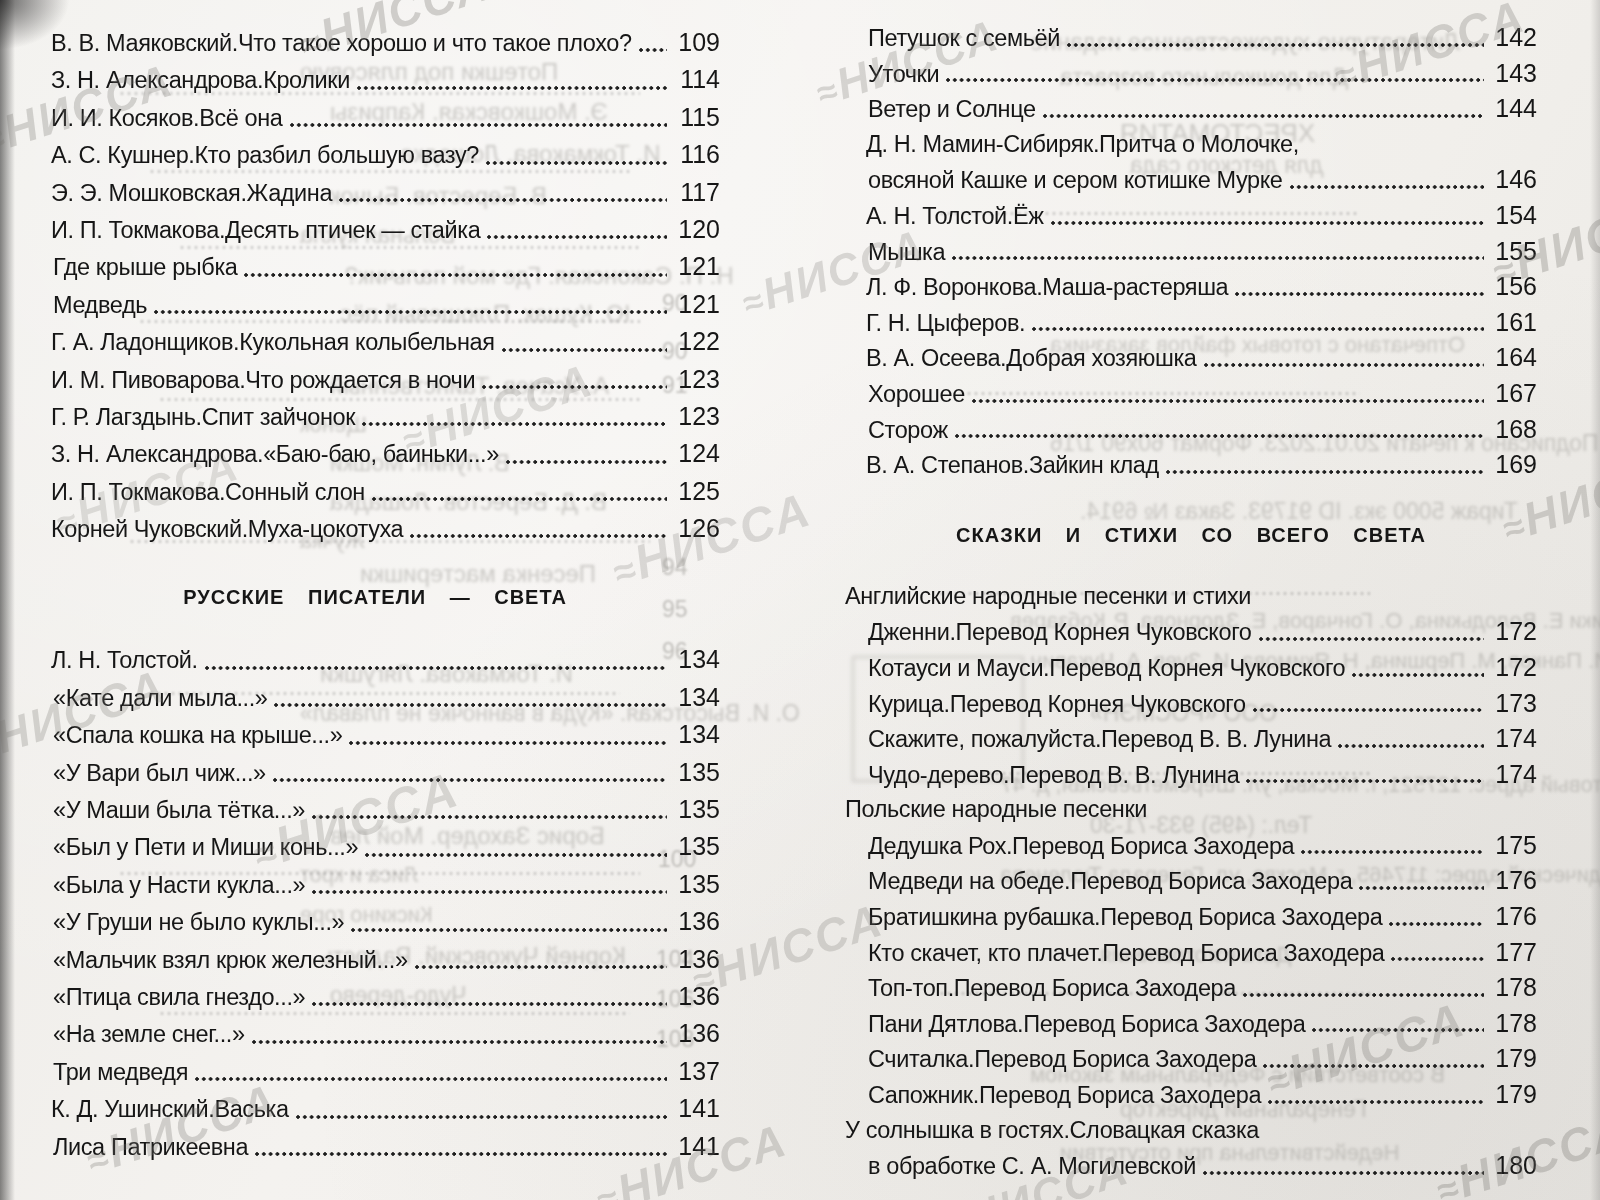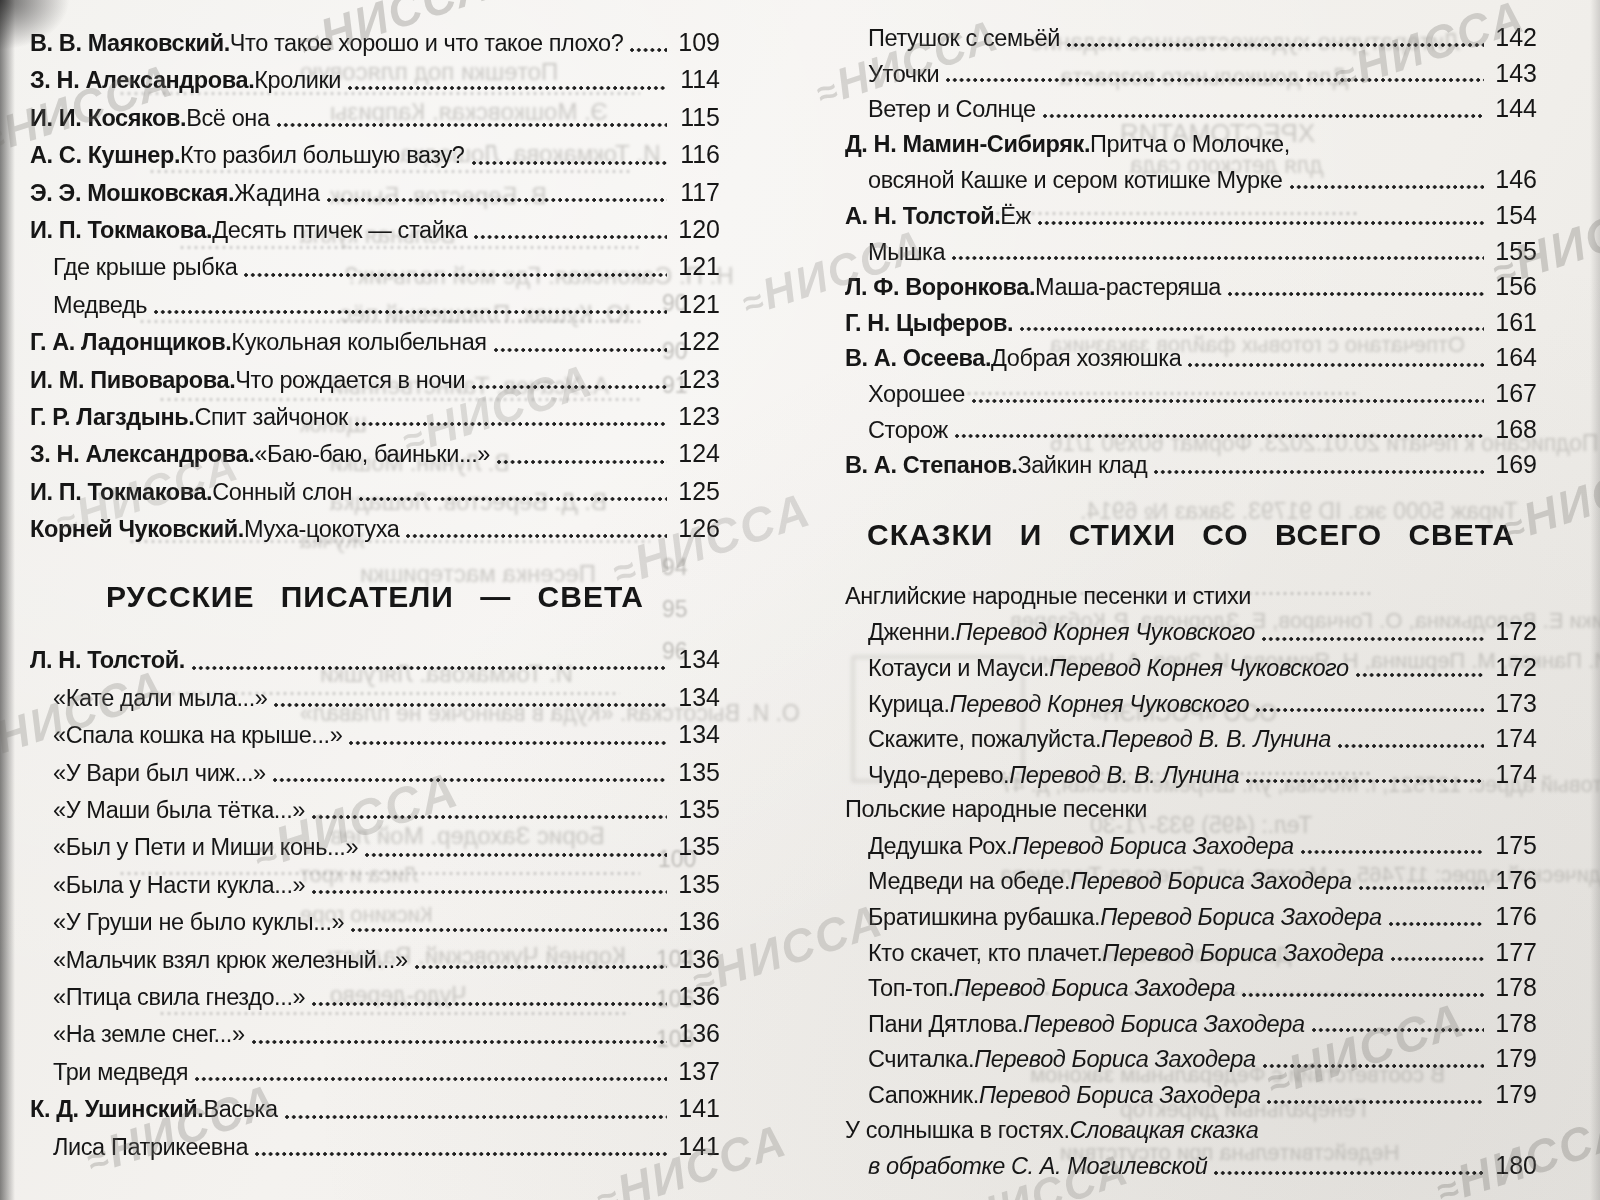--- a/index.html
+++ b/index.html
@@ -23,29 +23,29 @@
   .page{position:absolute;top:0;height:1200px;overflow:hidden;}
   #left-page{left:30px;width:690px;padding-top:24px;}
   #right-page{left:845px;width:692px;padding-top:20px;}
 
   .row{display:flex;align-items:baseline;white-space:nowrap;
     font-size:23.5px;letter-spacing:-0.4px;}
   #left-page .row{height:37.4px;line-height:37.4px;}
   #right-page .row{height:35.6px;line-height:35.6px;}
   .row.ind{padding-left:23px;}
   .seg{flex:0 0 auto;}
-  .seg-b{font-weight:700;}
-  .seg-i{font-style:italic;}
+  .seg-b{font-weight:400;margin-left:21px;}
+  .seg-i{}
   .leader{flex:1 1 12px;min-width:10px;height:4px;align-self:flex-end;
     margin:0 5px 9px 7px;
     background-image:radial-gradient(circle at 2px 2px,#1d1d1d 1.5px,rgba(0,0,0,0) 2px);
     background-size:6.8px 4px;background-repeat:repeat-x;}
   .pg{flex:0 0 auto;min-width:48px;text-align:right;font-size:25px;letter-spacing:0;}
 
-  .heading{font-weight:700;text-align:center;font-size:30px;
+  .heading{font-weight:700;text-align:center;font-size:20px;
     letter-spacing:1px;word-spacing:17px;line-height:40px;}
   #left-page .heading{margin:30px 0 24px;}
   #right-page .heading{margin:32px 0 24px;}
 
   
   .wm{position:absolute;font-weight:700;font-style:italic;color:#76746f;
     white-space:nowrap;letter-spacing:2px;pointer-events:none;}
   .wm::before{content:"≈";margin-right:3px;letter-spacing:0;font-size:.8em;}
 
   

